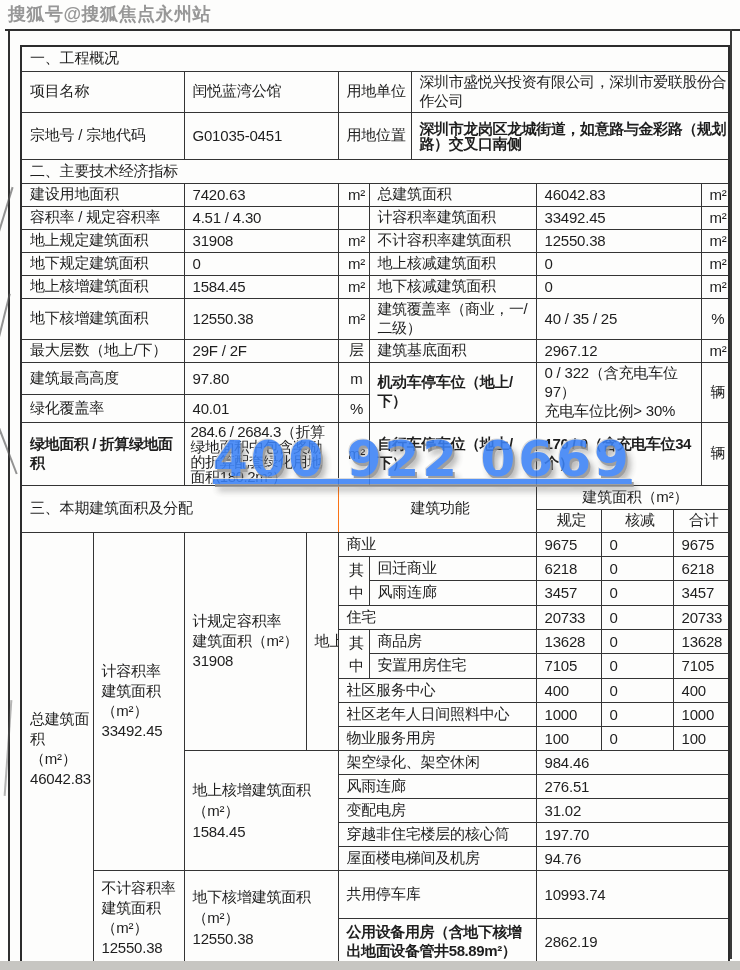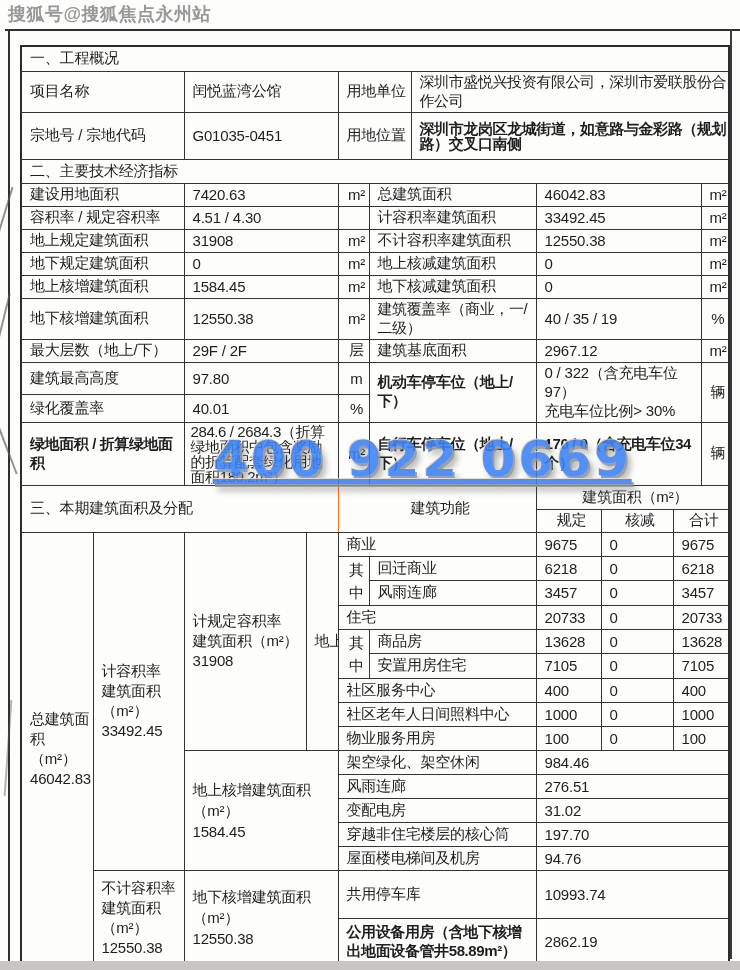--- a/index.html
+++ b/index.html
@@ -136,21 +136,21 @@
       <td class="u">m²</td>
       <td colspan="2">地下核减建筑面积</td>
       <td colspan="3" class="val">0</td>
       <td class="u">m²</td>
     </tr>
     <tr class="h23">
       <td colspan="2">地下核增建筑面积</td>
       <td colspan="2" class="val">12550.38</td>
       <td class="u">m²</td>
       <td colspan="2" class="fs13">建筑覆盖率（商业，一/二级）</td>
-      <td colspan="3" class="val">40 / 35 / 19</td>
+      <td colspan="3" class="val">40 / 35 / 25</td>
       <td class="u">%</td>
     </tr>
     <tr class="h23">
       <td colspan="2">最大层数（地上/下）</td>
       <td colspan="2" class="val">29F / 2F</td>
       <td class="u">层</td>
       <td colspan="2">建筑基底面积</td>
       <td colspan="3" class="val">2967.12</td>
       <td class="u">m²</td>
     </tr>

